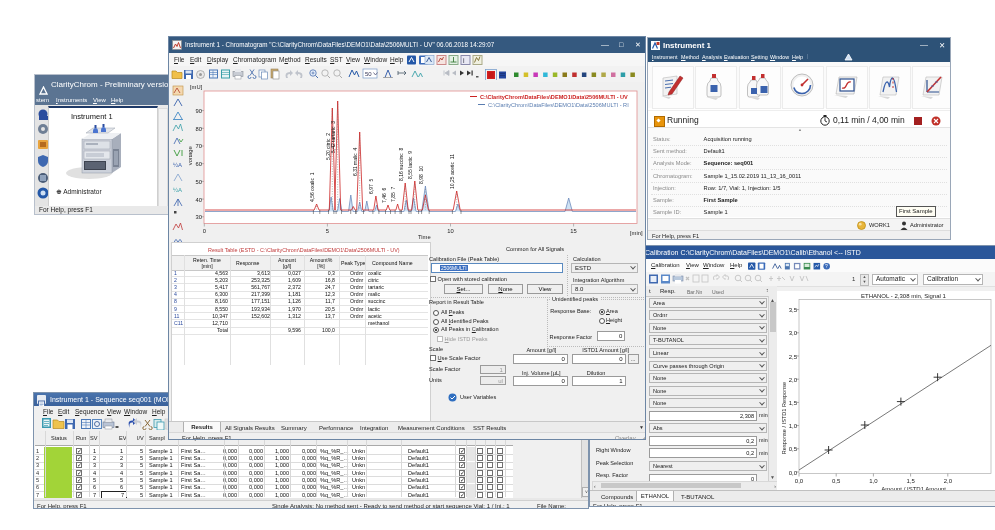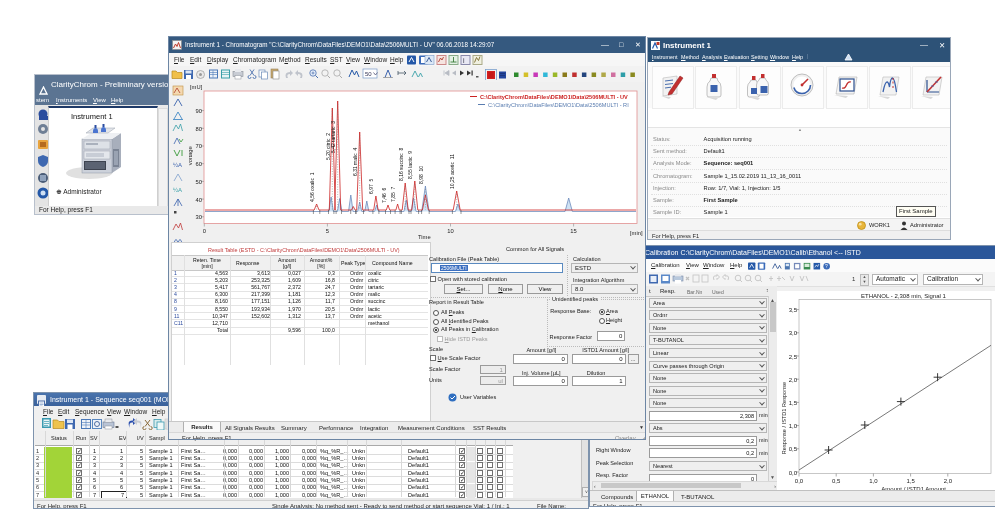--- a/index.html
+++ b/index.html
@@ -1089,20 +1089,37 @@
         <g>
           <path d="M8 27 l3 -18 16 0 -3 18z" fill="#f2f2f2" stroke="#b8b8b8" stroke-width="0.6"></path>
           <path d="M12 24 v-12 M12 24 h12" stroke="#2a4e8e" stroke-width="1.2"></path>
           <path d="M12 24 L26 9" stroke="#c23030" stroke-width="1.6"></path>
           <path d="M16 18 h3 M20 14 h3" stroke="#3a62ad" stroke-width="0.8"></path>
           <path d="M6 28 l12 1 -2 2z" fill="#d8d8d8"></path>
         </g>
       </svg>
     </div>
 
+  <div class="a" style="left:0;top:72px;width:304px;height:17px;background:#fff;border-top:1px solid #eee">
+    <div class="a" style="left:6px;top:4.5px;width:9px;height:9px;background:#e8940a;border:1px solid #b06a00">
+        <div class="a" style="left:2px;top:2px;width:3px;height:3px;background:#fff;transform:rotate(45deg)"></div>
+      </div>
+    <span class="a lb" style="left:19px;top:3.5px;font-size:8.5px;color:#1a1a1a">Running</span>
+    <svg class="a" style="left:172px;top:4px" width="10" height="11">
+        <circle cx="5" cy="6" r="4.2" fill="none" stroke="#222" stroke-width="1"></circle>
+        <rect x="3.5" y="0" width="3" height="2" fill="#222"></rect>
+        <path d="M5 6 L5 3.2 M5 6 l2 1" stroke="#222" stroke-width="0.9"></path>
+      </svg>
+    <span class="a lb" style="left:185px;top:3.5px;font-size:8.5px;color:#1a1a1a">0,11 min / 4,00 min</span>
+    <div class="a" style="left:266px;top:5.5px;width:8px;height:8px;background:#a32020"></div>
+    <svg class="a" style="left:283px;top:4.5px" width="10" height="10">
+        <circle cx="5" cy="5" r="4.5" fill="#c03028"></circle>
+        <path d="M3 3 l4 4 m0 -4 l-4 4" stroke="#fff" stroke-width="1.1"></path>
+      </svg>
+  </div>
   <div class="a" style="left:0;top:89px;width:304px;height:4px;background:#fafafa;border-top:1px solid #e4e4e4;text-align:center;font-size:4px;color:#888;line-height:3px">▲</div>
 
   <div class="a" style="left:0;top:93px;width:304px;height:86px;background:#fafafa;font-size:5.7px" id="instflds">
       <span class="a" style="left:5px;top:4.6px;color:#8a8a8a">Status:</span>
       <span class="a" style="left:55.6px;top:4.6px;color:#1a1a1a;">Acquisition running</span>
       <div class="a" style="left:3px;top:13.799999999999999px;width:296px;height:1px;border-top:1px dotted #e0e0e0"></div>
       <span class="a" style="left:5px;top:16.9px;color:#8a8a8a">Sent method:</span>
       <span class="a" style="left:55.6px;top:16.9px;color:#1a1a1a;">Default1</span>
       <div class="a" style="left:3px;top:26.099999999999998px;width:296px;height:1px;border-top:1px dotted #e0e0e0"></div>
       <span class="a" style="left:5px;top:29.200000000000003px;color:#8a8a8a">Analysis Mode:</span>

